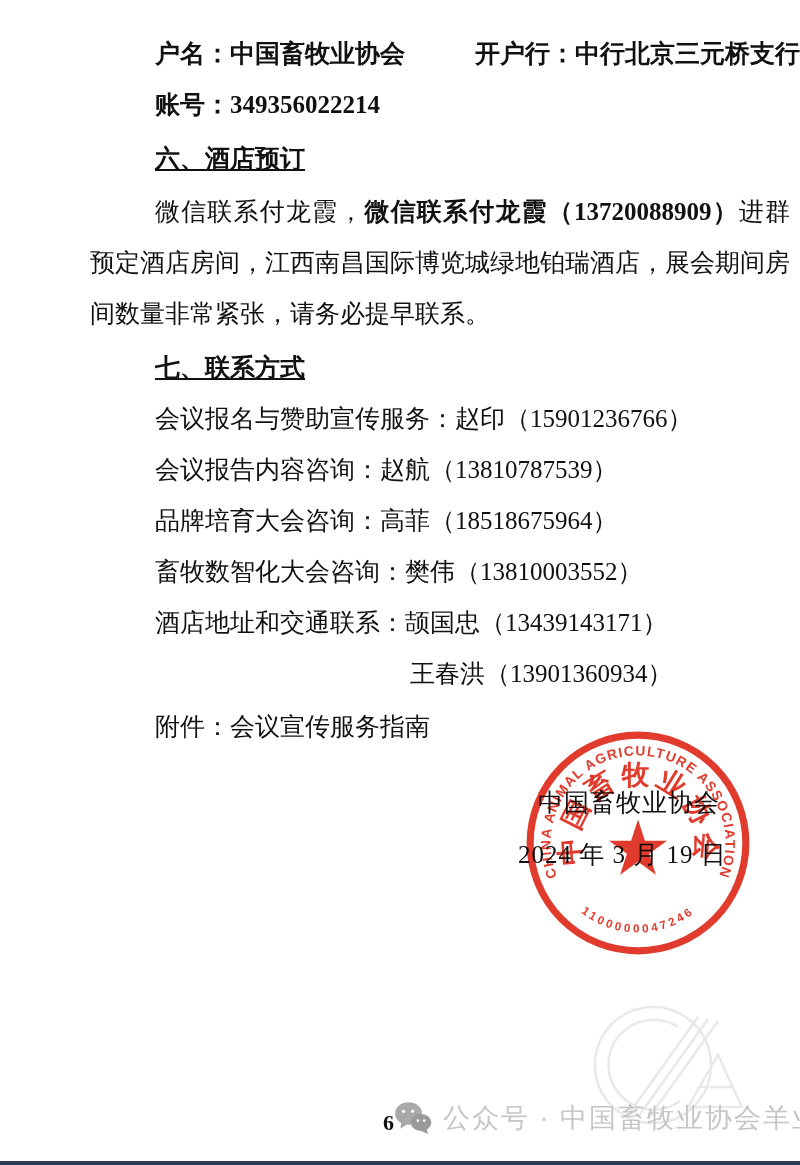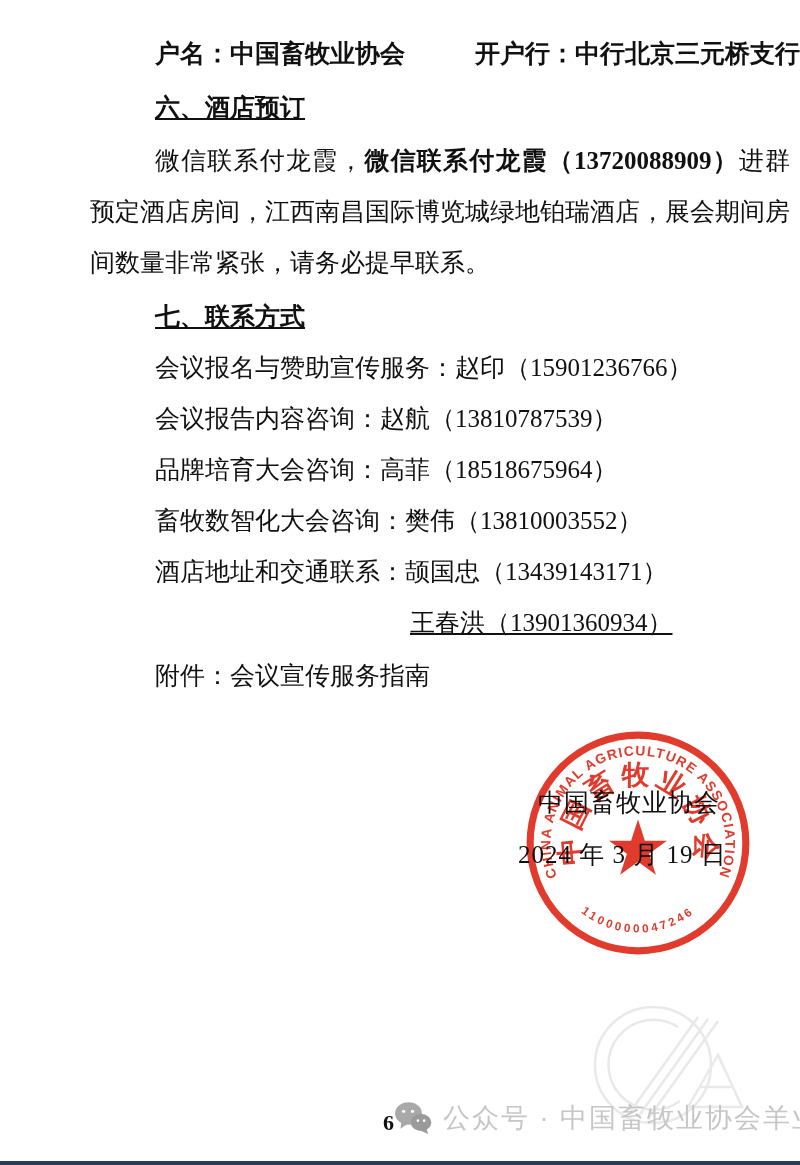--- a/index.html
+++ b/index.html
@@ -18,21 +18,21 @@
   .line{white-space:nowrap;}
   .b{font-weight:bold;}
   .indent{margin-left:65px;}
   .bank-line .gap{display:inline-block;width:70px;}
   .heading{font-weight:bold;margin-left:65px;margin-top:3px;text-decoration:underline;}
   .para{
     text-align:justify;text-justify:inter-ideograph;
     text-indent:65px;margin-top:2px;
   }
   .contact{margin-left:65px;}
-  .contact-extra{margin-left:320px;text-decoration:underline;}
+  .contact-extra{margin-left:320px;}
   .attachment{font-weight:normal;margin-left:65px;margin-top:2px;}
 
   
   .sig-org{
     position:absolute;left:538px;top:786px;
     font-size:25px;letter-spacing:1px;white-space:nowrap;
   }
   .sig-date{
     position:absolute;left:518px;top:838px;
     font-size:25px;letter-spacing:1px;white-space:nowrap;
@@ -72,20 +72,21 @@
 </style>
 </head>
 <body>
 
 <div class="page">
 
   <div class="doc">
     <div class="line bank-line b">
       <span class="indent">户名：中国畜牧业协会</span><span class="gap"></span><span>开户行：中行北京三元桥支行</span>
     </div>
+    <div class="line b indent">账号：349356022214</div>
 
     <div class="heading">六、酒店预订</div>
 
     <div class="para">
       <span>微信联系付龙霞，</span><span class="b">微信联系付龙霞（13720088909）</span><span>进群预定酒店房间，江西南昌国际博览城绿地铂瑞酒店，展会期间房间数量非常紧张，请务必提早联系。</span>
     </div>
 
     <div class="heading">七、联系方式</div>
 
     <div>

